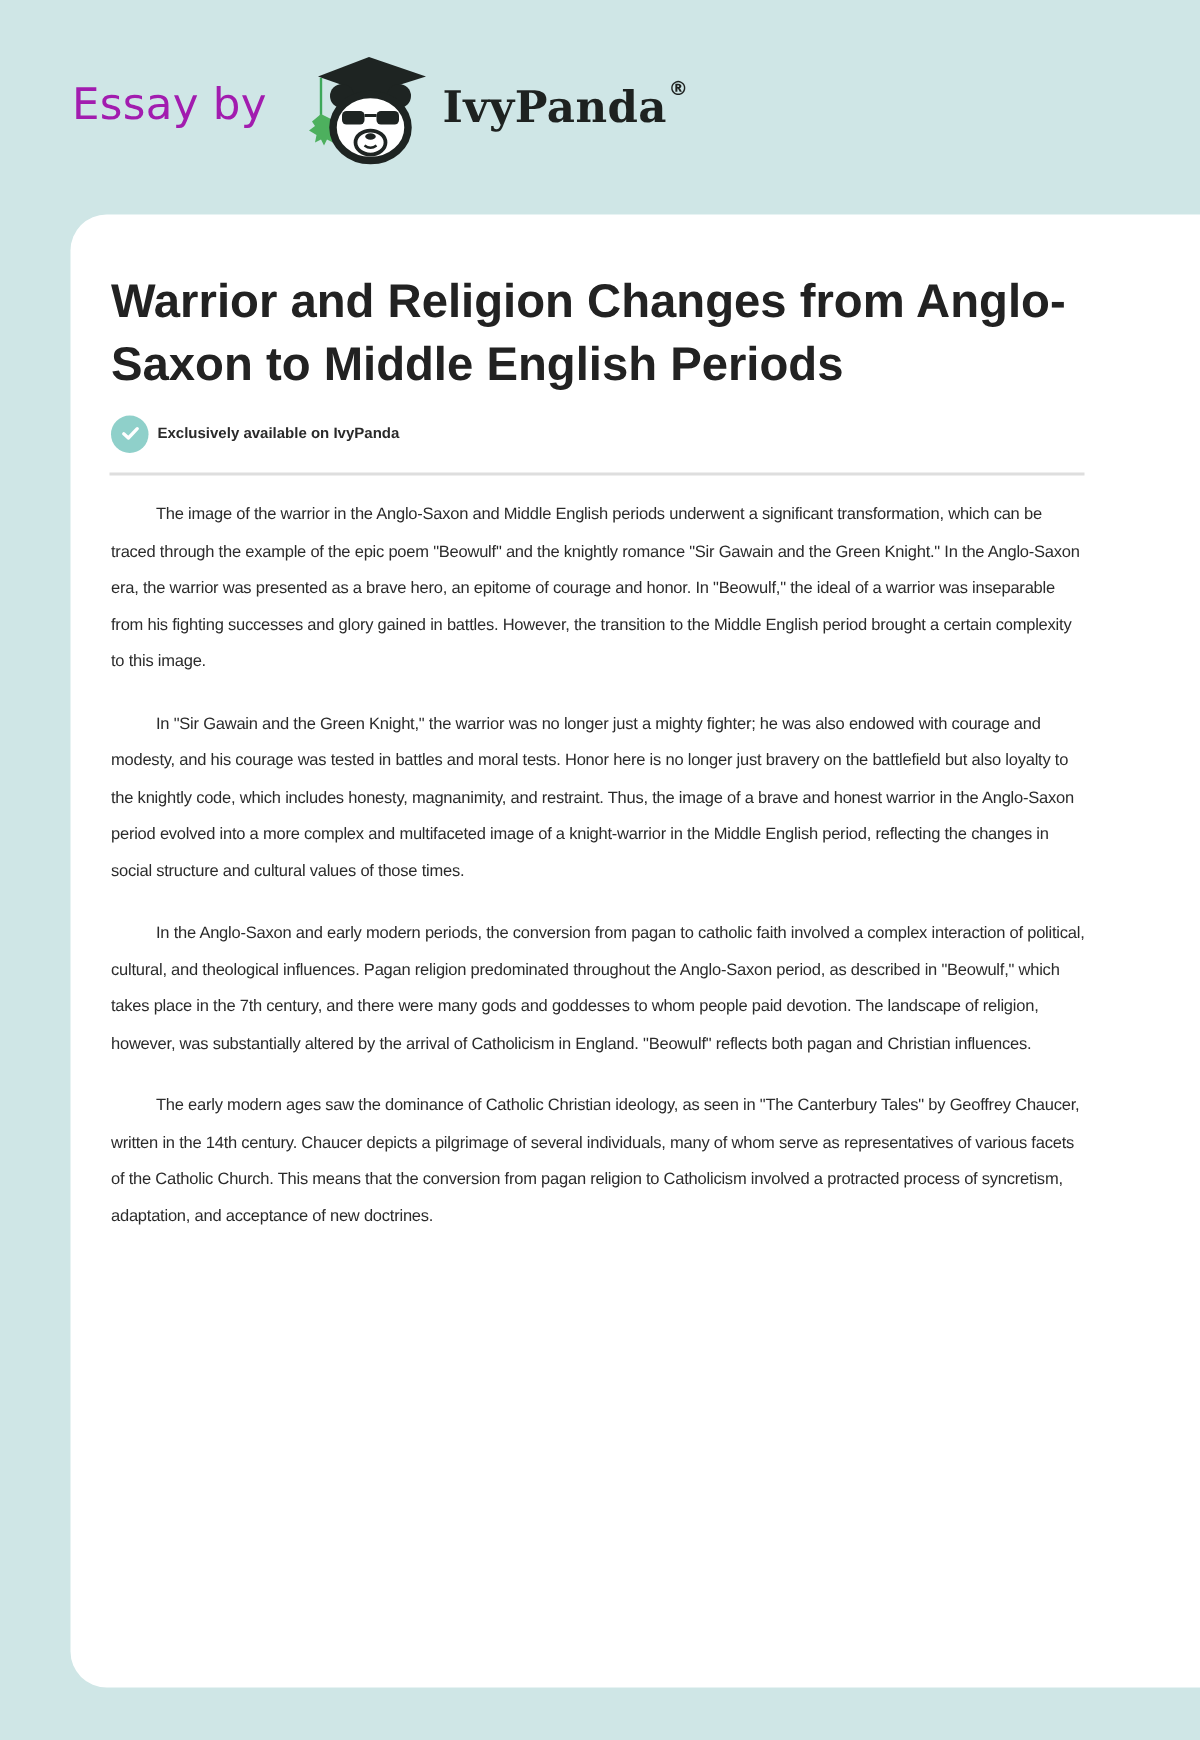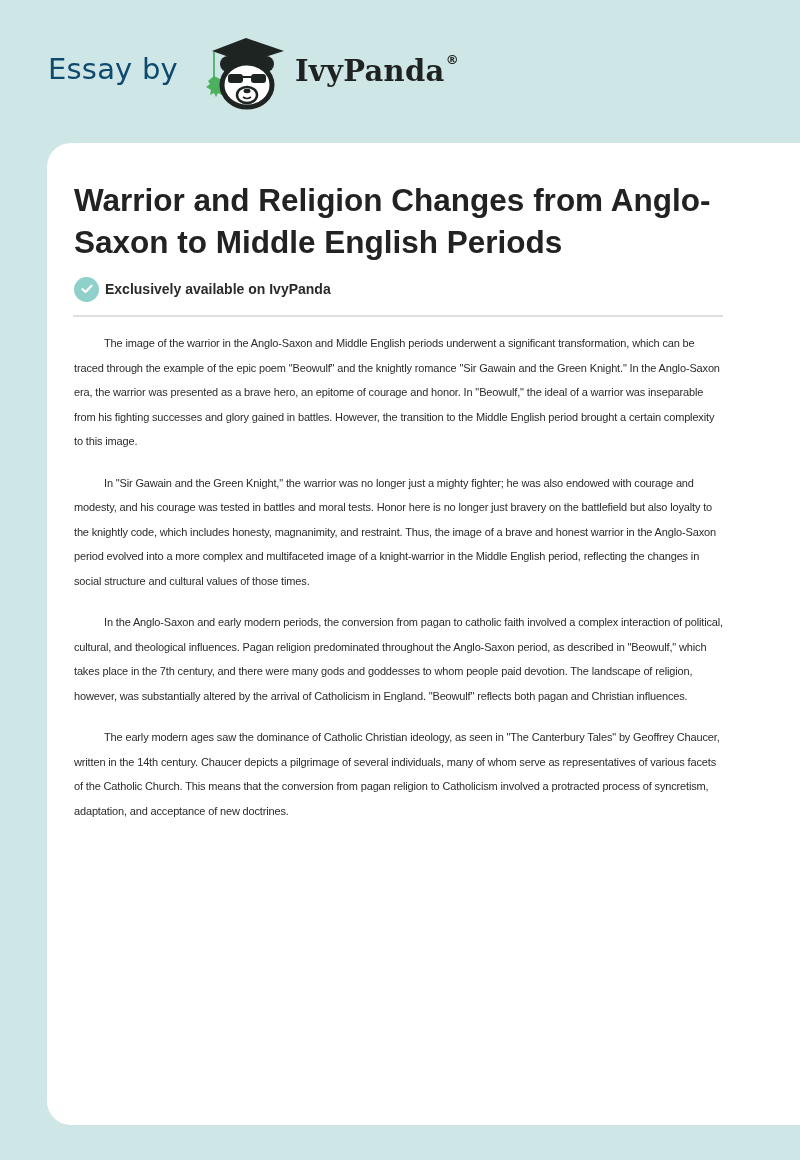--- a/index.html
+++ b/index.html
@@ -9,21 +9,21 @@
       overflow: hidden;
     }
     body { position: relative; font-family: "Liberation Sans", sans-serif; color: #222; }
 
     .brand {
       position: absolute; left: 0; top: 0; width: 800px; height: 120px;
     }
     .brand .essay-by {
       position: absolute; left: 48px; top: 52px;
       font-family: "DejaVu Sans", sans-serif;
-      font-size: 29px; color: #0c4a6e; letter-spacing: 0.2px;
+      font-size: 29px; color: #a21caf; letter-spacing: 0.2px;
     }
     .brand .logo {
       position: absolute; left: 200px; top: 34px; width: 92px; height: 76px;
     }
     .brand .wordmark {
       position: absolute; left: 295px; top: 54px;
       font-family: "DejaVu Serif", serif;
       font-weight: bold; font-size: 29px; color: #1e2220;
       letter-spacing: 0.3px;
       text-align: right;
@@ -48,21 +48,21 @@
     .exclusive {
       position: absolute; left: 27px; top: 134px; height: 24px;
       display: flex; align-items: center;
     }
     .check-badge {
       width: 25px; height: 25px; border-radius: 50%;
       background: #8fd0ca; display: flex; align-items: center; justify-content: center;
       margin-right: 6px;
     }
     .exclusive-label {
-      font-weight: bold; font-size: 14px; color: #2a2a2a;
+      font-weight: bold; font-size: 10px; color: #2a2a2a;
     }
     .divider {
       position: absolute; left: 26px; top: 172px; width: 650px; height: 2px;
       background: #dedede;
     }
     .body-text {
       position: absolute; left: 27px; top: 188px; width: 652px;
     }
     .body-text p {
       font-family: "Liberation Sans", sans-serif;

